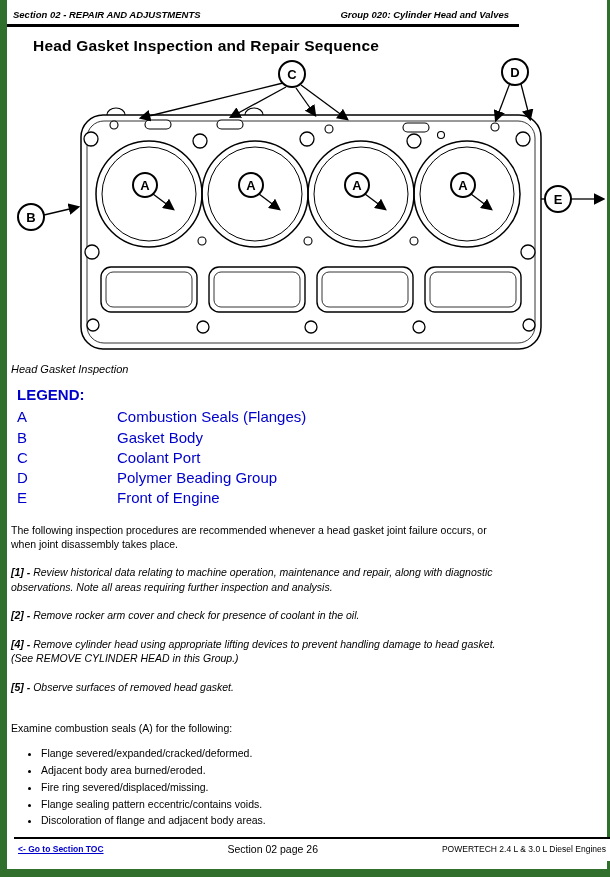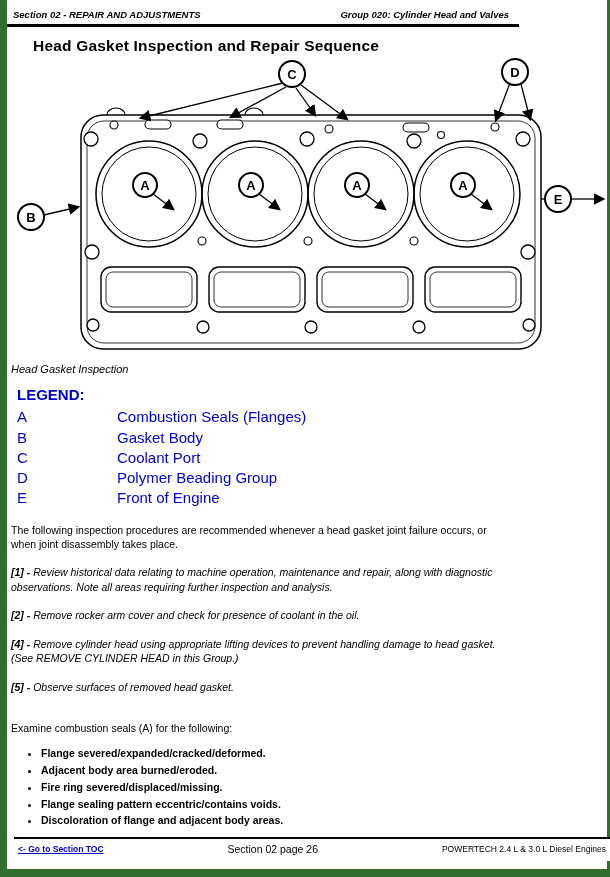--- a/index.html
+++ b/index.html
@@ -26,21 +26,21 @@
   .legend{margin:10px 0 0 10px;font-size:15px;color:#0000cc;line-height:1.35;}
   .legend-title{font-weight:bold;margin-bottom:2px;}
   .legend-row{display:flex;}
   .legend-key{width:100px;flex:0 0 100px;}
 
   .para,.step{font-size:10.5px;line-height:1.38;margin:14px 10px 0 4px;}
   .step{font-style:italic;}
   .step-prefix{font-weight:bold;}
   .examine{font-size:10.5px;margin:28px 10px 0 4px;}
   .bullets{margin:12px 0 0 34px;padding:0;font-size:10.5px;line-height:1.5;}
-  .bullets li{margin:0 8px 1px 0;font-weight:bold;}
+  .bullets li{margin:0 8px 1px 0;}
 
   .footer{
     position:absolute;left:7px;bottom:8px;width:600px;box-sizing:border-box;
     border-top:2px solid #000;background:#fff;
     display:flex;justify-content:space-between;align-items:center;
     padding:4px 8px 6px 4px;
   }
   .toc-link{color:#0000cc;text-decoration:underline;font-size:8.5px;font-weight:bold;}
   .footer-center{font-weight:normal;font-size:10.5px;}
   .footer-right{font-size:8.5px;}

